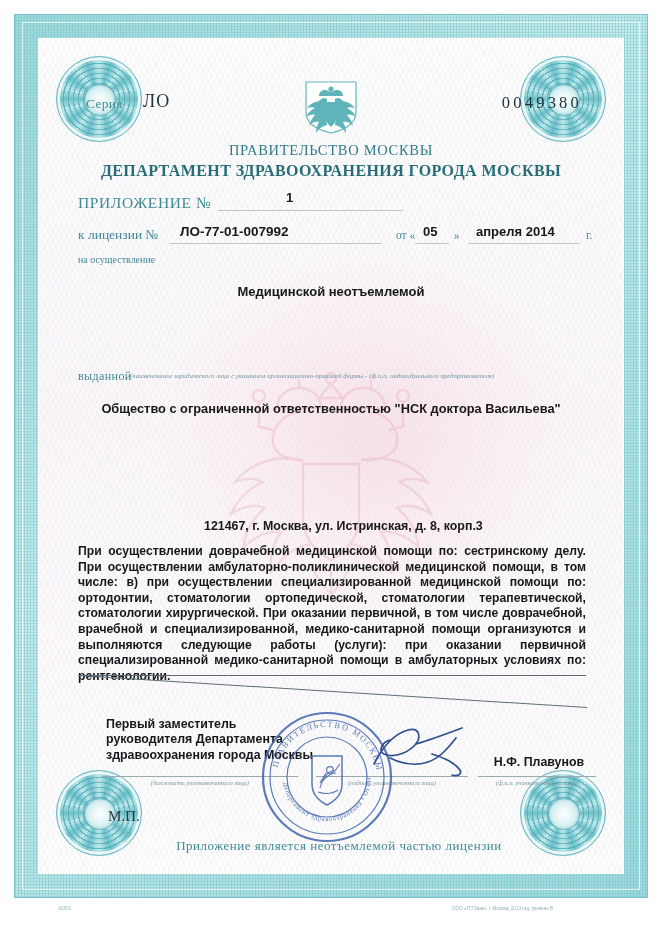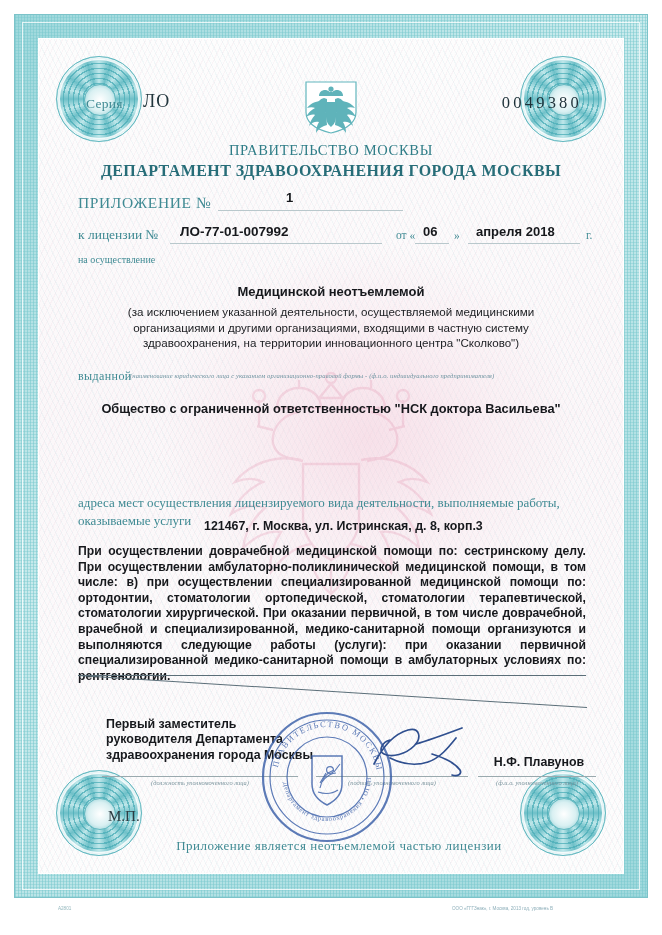--- a/index.html
+++ b/index.html
@@ -442,36 +442,34 @@
         <span class="appendix-rule"></span>
         <span class="appendix-value bold-sans">1</span>
       </div>
 
       <div class="lic-row">
         <span class="lic-label">к лицензии №</span>
         <span class="lic-rule"></span>
         <span class="lic-value bold-sans">ЛО-77-01-007992</span>
         <span class="lic-ot">от «</span>
         <span class="lic-day-rule"></span>
-        <span class="lic-day bold-sans">06</span>
+        <span class="lic-day bold-sans">05</span>
         <span class="lic-quote2">»</span>
         <span class="lic-month-rule"></span>
-        <span class="lic-month bold-sans">апреля 2018</span>
+        <span class="lic-month bold-sans">апреля 2014</span>
         <span class="lic-year-suffix">г.</span>
       </div>
 
       <div class="act-label">на осуществление</div>
       <div class="act-title bold-sans">Медицинской неотъемлемой</div>
-      <div class="act-note">(за исключением указанной деятельности, осуществляемой медицинскими организациями и другими организациями, входящими в частную систему здравоохранения, на территории инновационного центра "Сколково")</div>
 
       <div class="issued-label">выданной</div>
       <div class="issued-caption">(наименование юридического лица с указанием организационно-правовой формы - (ф.и.о. индивидуального предпринимателя)</div>
       <div class="org-name bold-sans">Общество с ограниченной ответственностью "НСК доктора Васильева"</div>
 
-      <div class="addr-label">адреса мест осуществления лицензируемого вида деятельности, выполняемые работы, оказываемые услуги</div>
       <div class="addr-value bold-sans">121467, г. Москва, ул. Истринская, д. 8, корп.3</div>
 
       <div class="body-text">При осуществлении доврачебной медицинской помощи по: сестринскому делу. При осуществлении амбулаторно-поликлинической медицинской помощи, в том числе: в) при осуществлении специализированной медицинской помощи по: ортодонтии, стоматологии ортопедической, стоматологии терапевтической, стоматологии хирургической. При оказании первичной, в том числе доврачебной, врачебной и специализированной, медико-санитарной помощи организуются и выполняются следующие работы (услуги): при оказании первичной специализированной медико-санитарной помощи в амбулаторных условиях по: рентгенологии.</div>
 
       <div class="strike-rule" style="left:40px; top:637px; width:508px; transform:rotate(0deg);"></div>
       <div class="strike-rule" style="left:40px; top:637px; width:510px; transform:rotate(3.6deg);"></div>
 
       <div class="sig-title">Первый заместитель руководителя Департамента здравоохранения города Москвы</div>
 
       <div class="sig-line-pos"></div>

